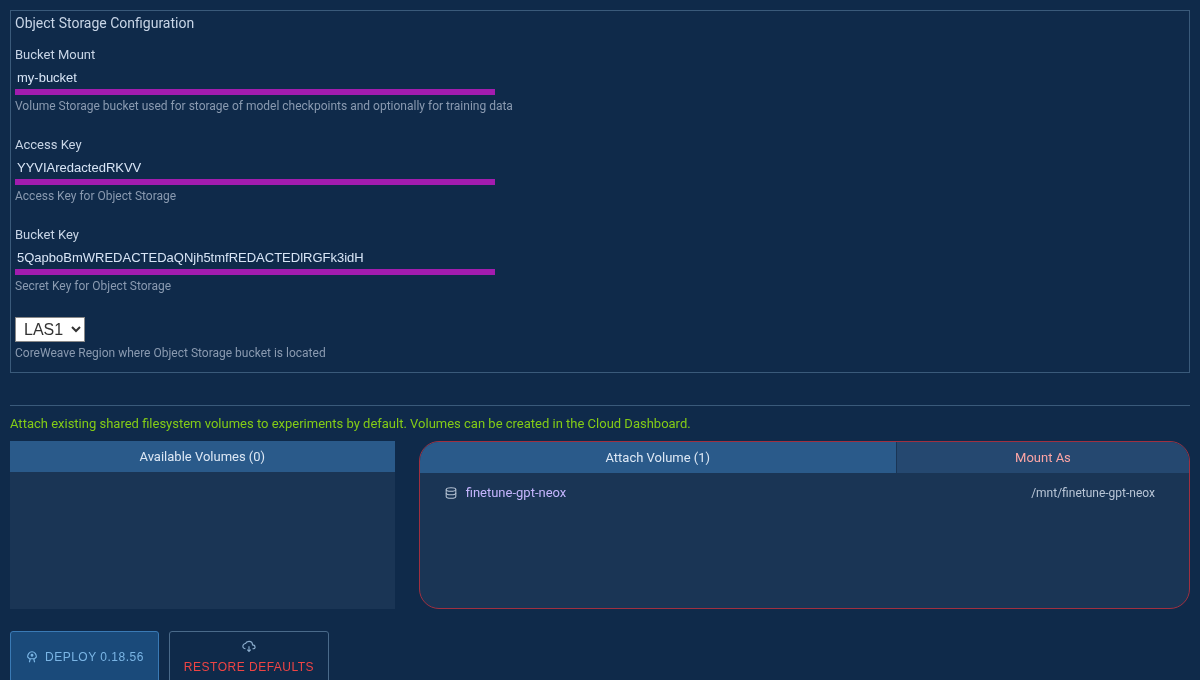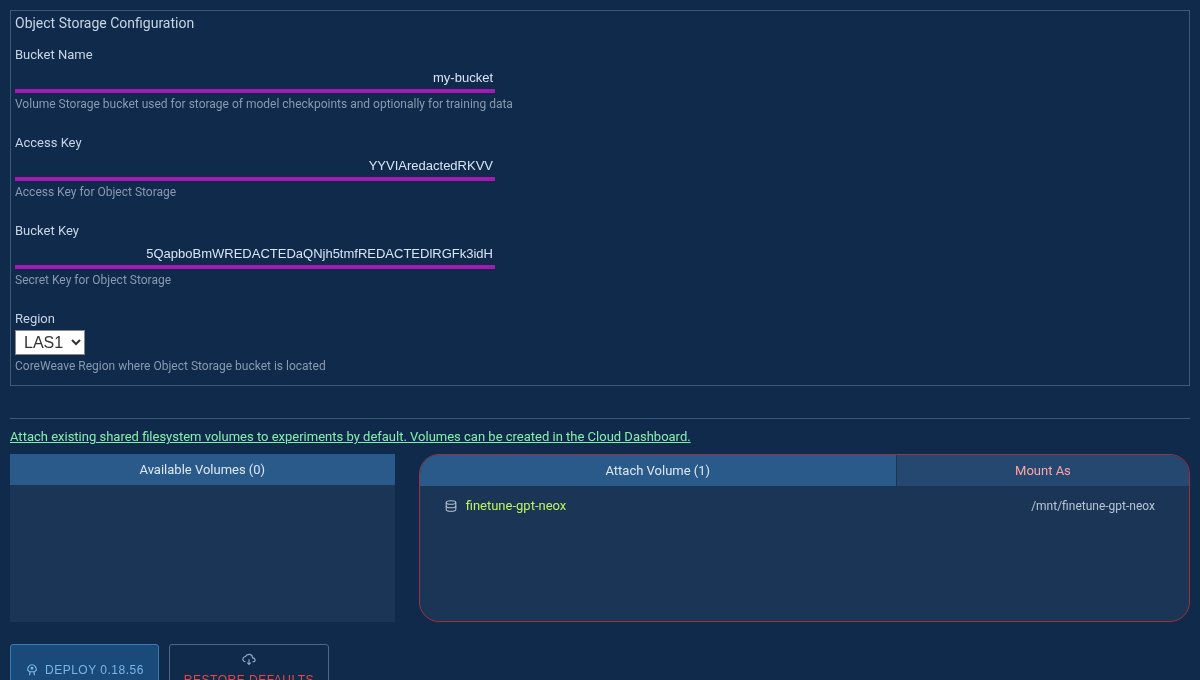--- a/index.html
+++ b/index.html
@@ -33,27 +33,26 @@
     }
     .field-label {
       font-size: 13px;
       color: #c8d5e6;
       margin-bottom: 4px;
       display: block;
     }
     .field-input {
       background: transparent;
       border: none;
-      border-bottom: 4px solid #a21caf;
+      border-bottom: 6px solid #a21caf;
       color: #d8e5f6;
       font-size: 13px;
       padding: 4px 2px;
       width: 480px;
       outline: none;
-      text-align: right;
     }
     .field-help {
       font-size: 12px;
       color: #8a9ab0;
       margin-top: 4px;
     }
     .field-select {
       background: #ffffff;
       color: #333;
       border: 1px solid #888;
@@ -61,23 +60,22 @@
       font-size: 16px;
       min-width: 58px;
     }
     .divider {
       border: none;
       border-top: 1px solid #3a5a7a;
       margin: 8px 0 10px 0;
     }
     .section-desc {
       font-size: 13px;
-      color: #86efac;
+      color: #84cc16;
       margin-bottom: 10px;
-      text-decoration: underline;
     }
     .volumes-row {
       display: flex;
       gap: 24px;
     }
     .volumes-panel {
       flex: 1;
       background-color: #1a3555;
     }
     .volumes-header {
@@ -125,21 +123,21 @@
       display: flex;
       padding: 6px 12px;
       align-items: center;
     }
     .attach-name {
       flex: 1;
       display: flex;
       align-items: center;
       gap: 8px;
       font-size: 13px;
-      color: #bef264;
+      color: #c4b5fd;
     }
     .attach-mount {
       flex: 0.6;
       text-align: right;
       font-size: 12px;
       color: #b8c5d6;
       padding-right: 10px;
     }
     .disk-icon {
       display: inline-block;
@@ -178,39 +176,38 @@
       display: inline-block;
     }
   </style>
 </head>
 <body>
 
 <div class="config-panel">
   <div class="panel-title">Object Storage Configuration</div>
 
   <div class="field-group">
-    <label class="field-label">Bucket Name</label>
+    <label class="field-label">Bucket Mount</label>
     <input class="field-input" type="text" value="my-bucket" style="">
     <div class="field-help">Volume Storage bucket used for storage of model checkpoints and optionally for training data</div>
   </div>
 
   <div class="field-group">
     <label class="field-label">Access Key</label>
     <input class="field-input" type="text" value="YYVIAredactedRKVV" style="">
     <div class="field-help">Access Key for Object Storage</div>
   </div>
 
   <div class="field-group">
     <label class="field-label">Bucket Key</label>
     <input class="field-input" type="text" value="5QapboBmWREDACTEDaQNjh5tmfREDACTEDlRGFk3idH" style="">
     <div class="field-help">Secret Key for Object Storage</div>
   </div>
 
   <div class="field-group" style="margin-bottom:8px;">
-    <label class="field-label">Region</label>
     <select class="field-select">
       <option>LAS1</option>
     </select>
     <div class="field-help">CoreWeave Region where Object Storage bucket is located</div>
   </div>
 </div>
 
 <hr class="divider">
 
 <div class="section-desc">Attach existing shared filesystem volumes to experiments by default. Volumes can be created in the Cloud Dashboard.</div>

